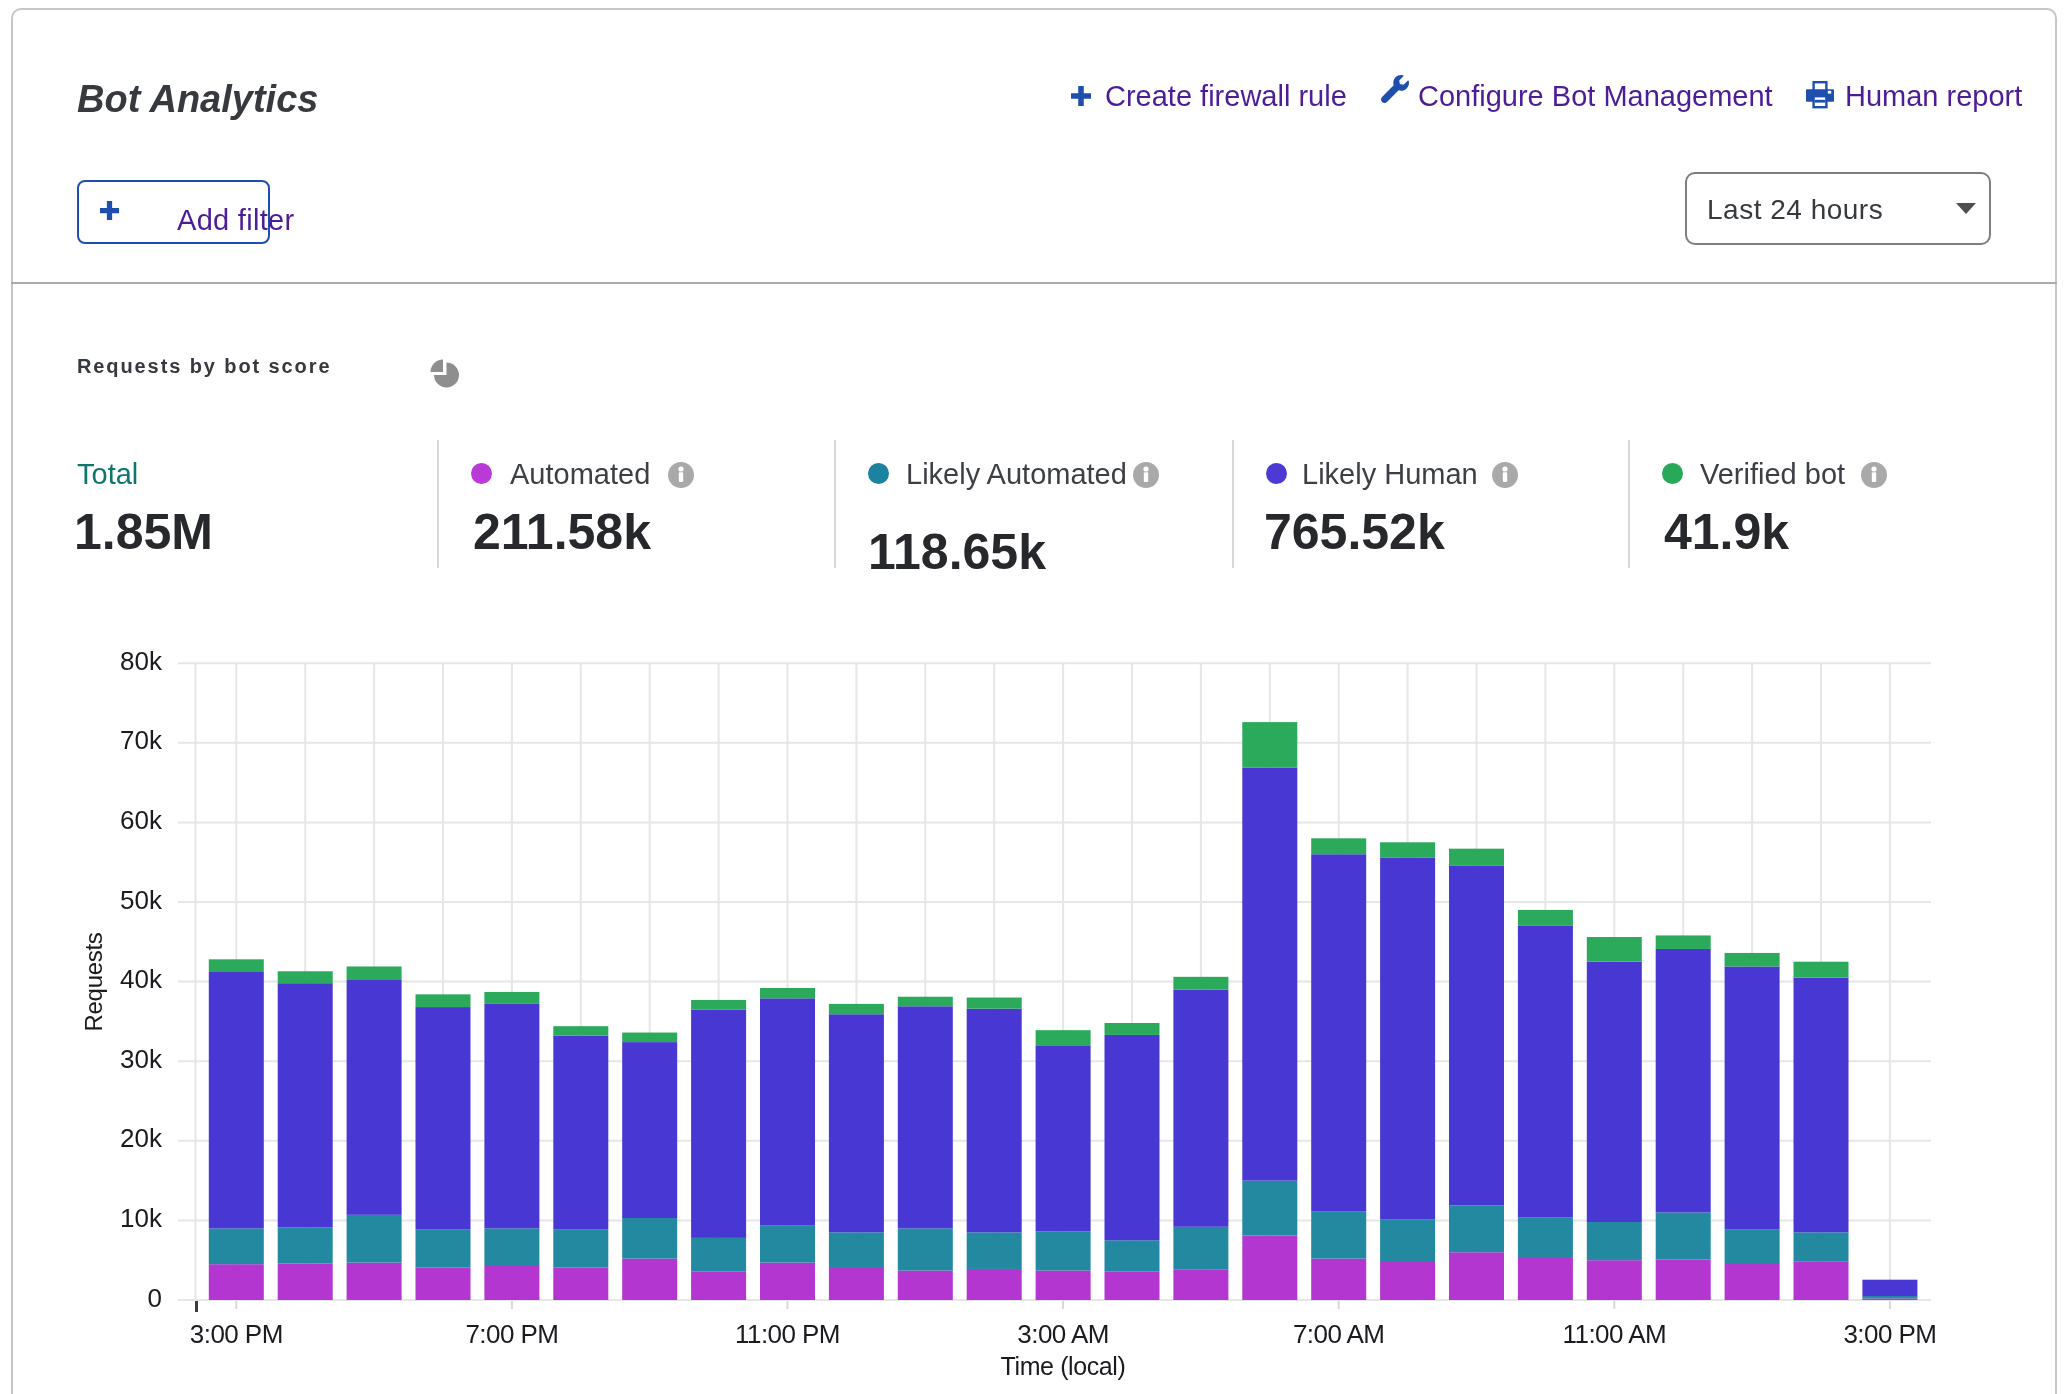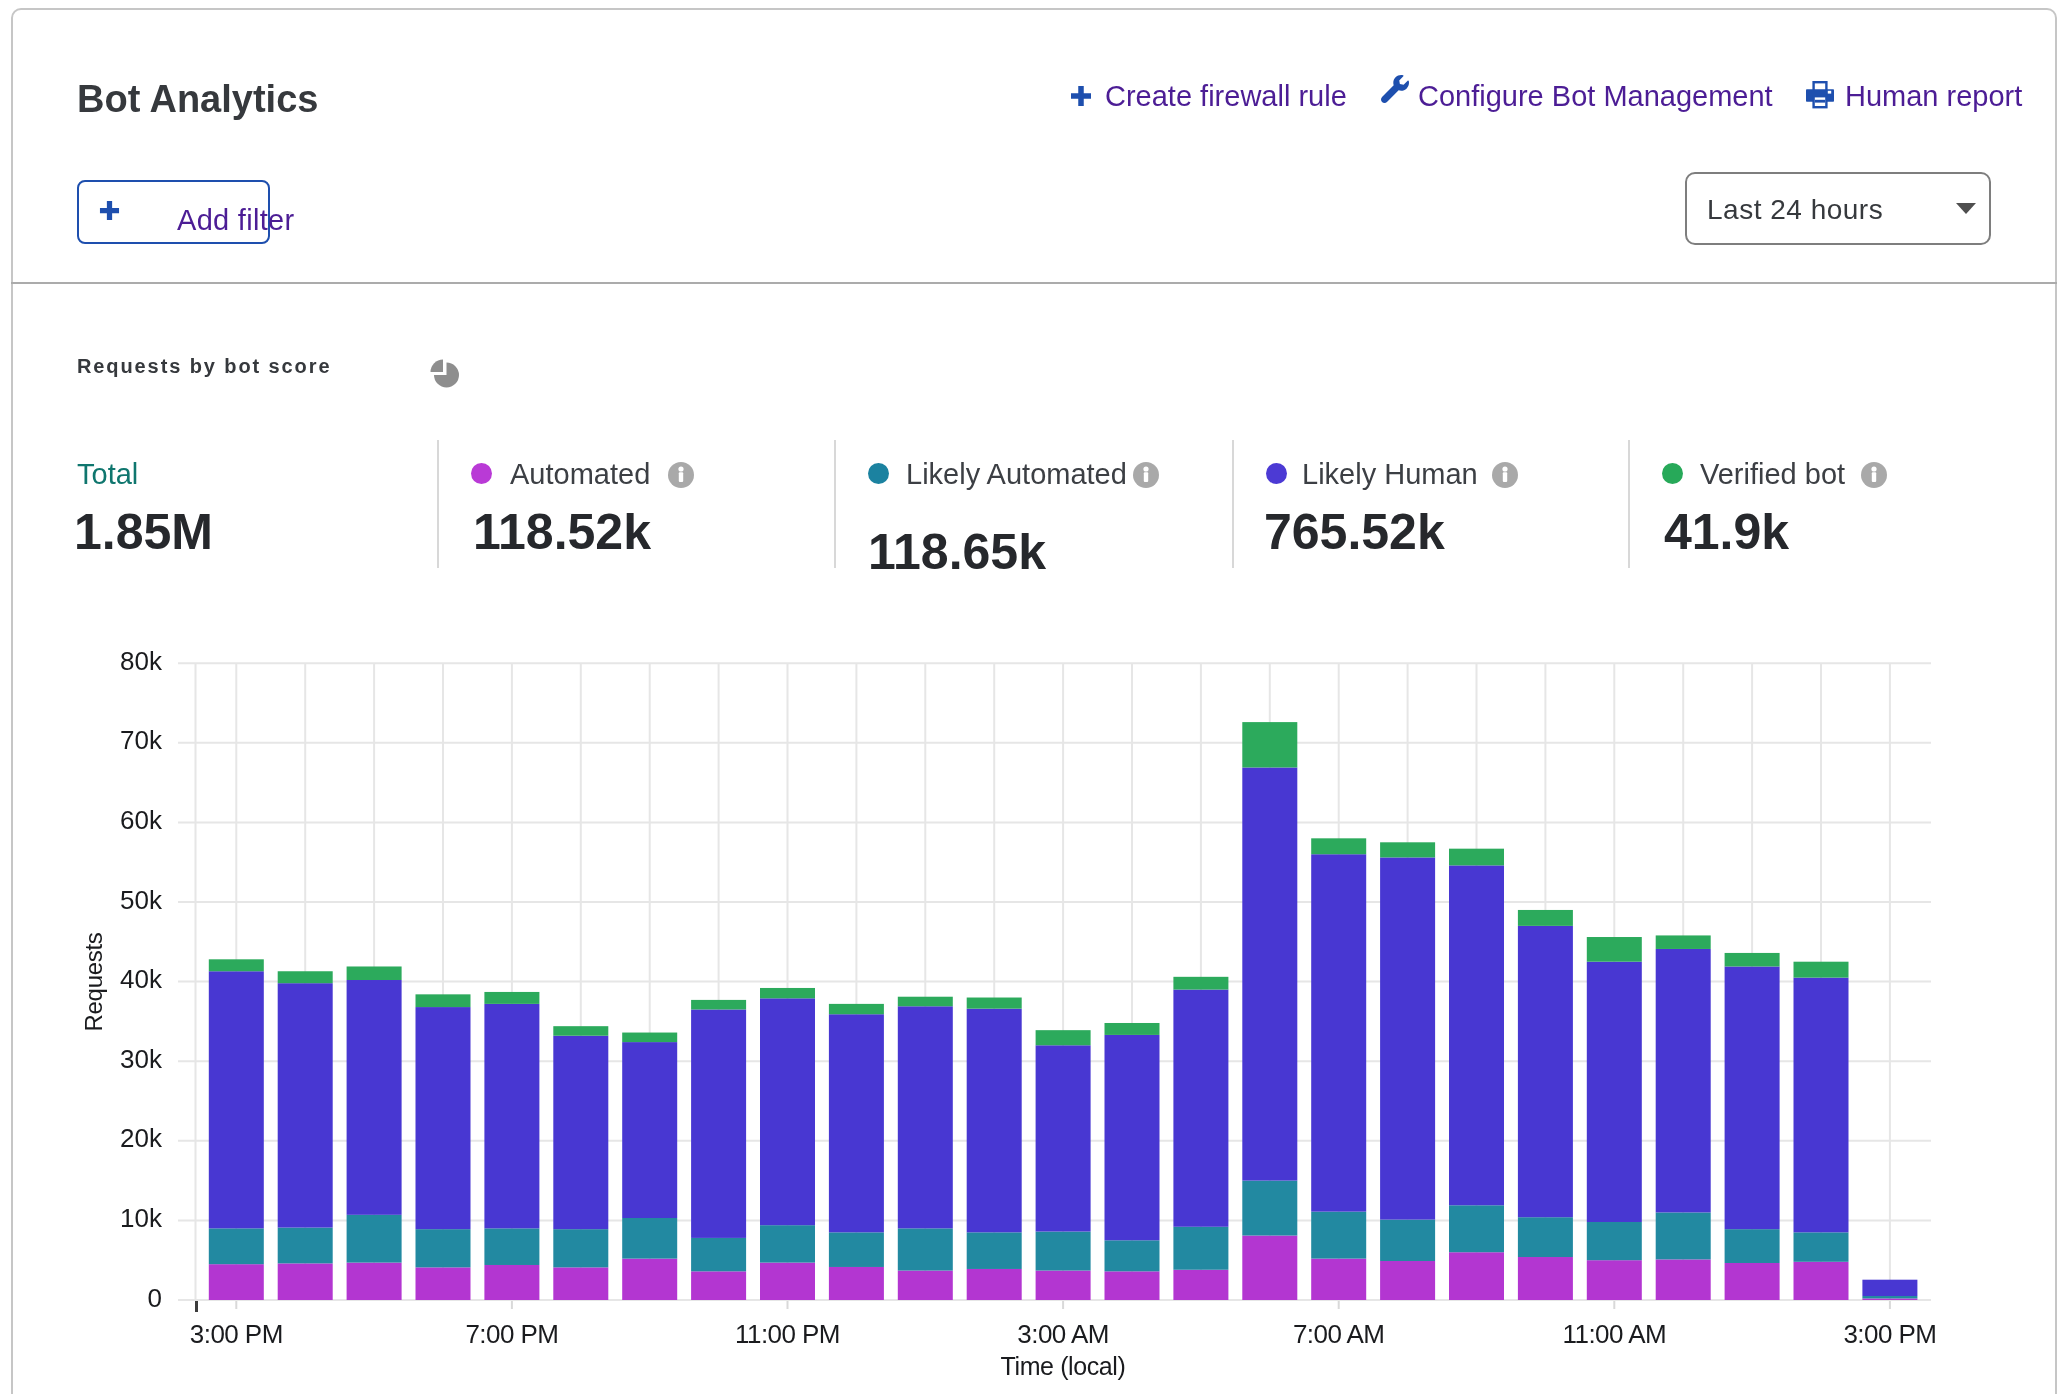--- a/index.html
+++ b/index.html
@@ -3,21 +3,21 @@
 html,body{margin:0;padding:0;background:#fff;font-family:"Liberation Sans",sans-serif;}
 body{width:2070px;height:1394px;position:relative;overflow:hidden;}
 *{box-sizing:border-box;}
 .abs{position:absolute;}
 .link{color:#4c1d95;font-size:29px;}
 </style></head>
 <body>
 <div class="abs" style="left:11px;top:8px;width:2046px;height:1500px;border:2px solid #c6c6c6;border-radius:10px;"></div>
 <div class="abs" style="left:11px;top:282px;width:2046px;height:2px;background:#ababab;"></div>
 
-<div class="abs" style="left:77px;top:78px;font-size:38px;font-weight:bold;color:#36393d;">Bot Analytics</div>
+<div class="abs" style="left:77px;top:78px;font-size:38px;font-weight:bold;color:#36393d;font-style:italic;">Bot Analytics</div>
 
 <svg class="abs" style="left:1070px;top:85px" width="22" height="22" viewBox="0 0 22 22">
     <path d="M11 1 V21 M1 11 H21" stroke="#1e4fae" stroke-width="5.5"></path>
   </svg>
 <div class="abs link" style="left:1105px;top:80px;">Create firewall rule</div>
 <svg class="abs" style="left:1381px;top:75px" width="28" height="28" viewBox="0 0 512 512">
     <path fill="#1e4fae" d="M507.73 109.1c-2.24-9.03-13.54-12.09-20.12-5.51l-74.36 74.36-67.88-11.31-11.31-67.88 74.36-74.36c6.62-6.62 3.43-17.9-5.66-20.16-47.38-11.74-99.55.91-136.58 37.93-39.64 39.64-50.55 97.1-34.05 147.2L18.74 402.76c-24.99 24.99-24.99 65.51 0 90.5 24.99 24.99 65.51 24.99 90.5 0l213.21-213.21c50.12 16.71 107.47 5.68 147.37-34.22 37.07-37.07 49.7-89.32 37.91-136.73z"></path>
   </svg>
 <div class="abs link" style="left:1418px;top:80px;">Configure Bot Management</div>
 <svg class="abs" style="left:1806px;top:81px" width="28" height="28" viewBox="0 0 28 28">
@@ -53,21 +53,21 @@
 <div class="abs" style="left:77px;top:458px;font-size:29px;color:#0f766e;">Total</div>
 <div class="abs" style="left:74px;top:503px;font-size:50px;font-weight:bold;color:#26282c;">1.85M</div>
 
 <div class="abs" style="left:471px;top:463px;width:21px;height:21px;border-radius:50%;background:#b93ad6"></div>
 <div class="abs" style="left:510px;top:458px;font-size:29px;color:#3c3f44;">Automated</div>
 <svg class="abs" style="left:668px;top:462px" width="26" height="26" viewBox="0 0 26 26">
     <circle cx="13" cy="13" r="13" fill="#a9a9a9"></circle>
     <rect x="10.8" y="10.3" width="4.4" height="9.6" rx="1" fill="#fff"></rect>
     <circle cx="13" cy="7" r="2.6" fill="#fff"></circle>
   </svg>
-<div class="abs" style="left:473px;top:503px;font-size:50px;font-weight:bold;color:#26282c;">118.52k</div>
+<div class="abs" style="left:473px;top:503px;font-size:50px;font-weight:bold;color:#26282c;">211.58k</div>
 
 <div class="abs" style="left:868px;top:463px;width:21px;height:21px;border-radius:50%;background:#1b82a0"></div>
 <div class="abs" style="left:906px;top:458px;font-size:29px;color:#3c3f44;">Likely Automated</div>
 <svg class="abs" style="left:1133px;top:462px" width="26" height="26" viewBox="0 0 26 26">
     <circle cx="13" cy="13" r="13" fill="#a9a9a9"></circle>
     <rect x="10.8" y="10.3" width="4.4" height="9.6" rx="1" fill="#fff"></rect>
     <circle cx="13" cy="7" r="2.6" fill="#fff"></circle>
   </svg>
 <div class="abs" style="left:868px;top:523px;font-size:50px;font-weight:bold;color:#26282c;">118.65k</div>
 

